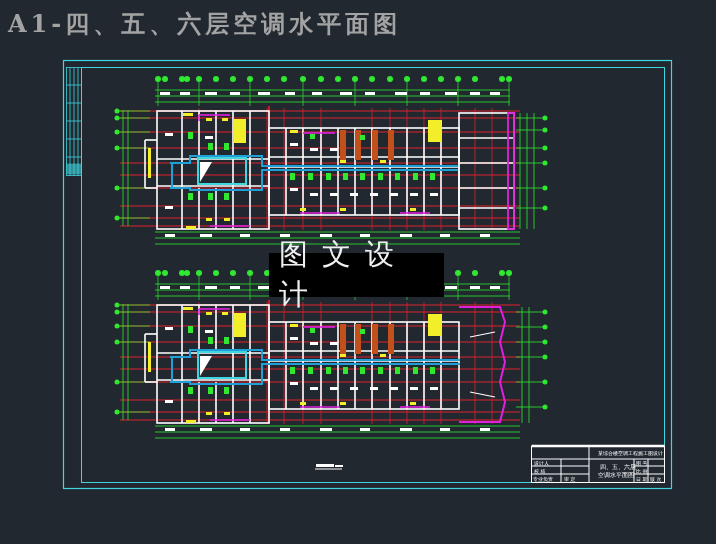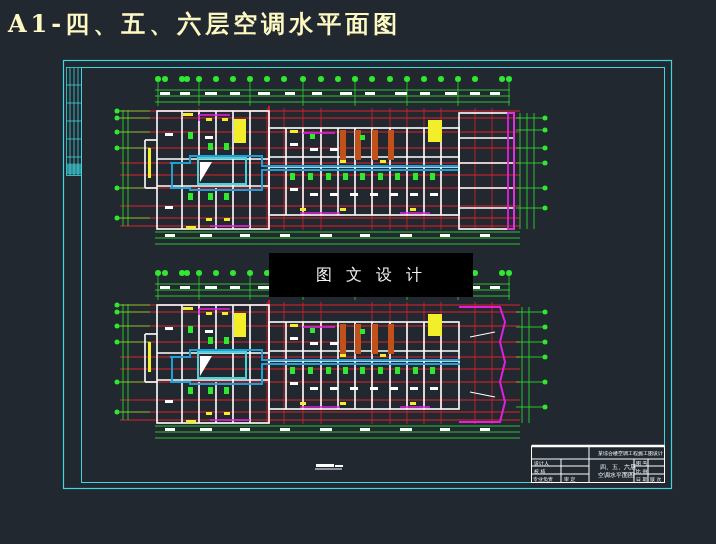--- a/index.html
+++ b/index.html
@@ -1,19 +1,19 @@
 <!DOCTYPE html>
 <html><head>
 <meta charset="utf-8">
 <style>
   html,body{margin:0;padding:0;background:#212830;}
   body{width:716px;height:544px;position:relative;overflow:hidden;font-family:"DejaVu Sans",sans-serif;}
-  .title{position:absolute;left:8px;top:8px;color:#fef9c3;font-size:24px;font-weight:bold;letter-spacing:4px;white-space:nowrap;font-family:"DejaVu Serif",serif;}
+  .title{position:absolute;left:8px;top:8px;color:#a3a3a3;font-size:24px;font-weight:bold;letter-spacing:4px;white-space:nowrap;font-family:"DejaVu Serif",serif;}
   .canvas{position:absolute;left:0;top:0;width:716px;height:544px;}
-  .watermark{position:absolute;left:269px;top:253px;width:204px;height:44px;background:#000;color:#f0f0f0;font-size:16px;letter-spacing:14px;display:flex;align-items:center;justify-content:center;font-family:"DejaVu Serif",serif;padding-left:10px;box-sizing:border-box;}
+  .watermark{position:absolute;left:269px;top:253px;width:175px;height:44px;background:#000;color:#f0f0f0;font-size:29px;letter-spacing:14px;display:flex;align-items:center;justify-content:center;font-family:"DejaVu Serif",serif;padding-left:10px;box-sizing:border-box;}
   .tb-text{position:absolute;color:#fff;font-size:6px;white-space:nowrap;}
 </style>
 </head>
 <body>
 
 <div class="title">A1-四、五、六层空调水平面图</div>
 
 <svg class="canvas" viewBox="0 0 716 544" xmlns="http://www.w3.org/2000/svg">
 
   <rect x="63.5" y="60.5" width="608" height="428" fill="none" stroke="#3fd6e0" stroke-width="1.2"></rect>

